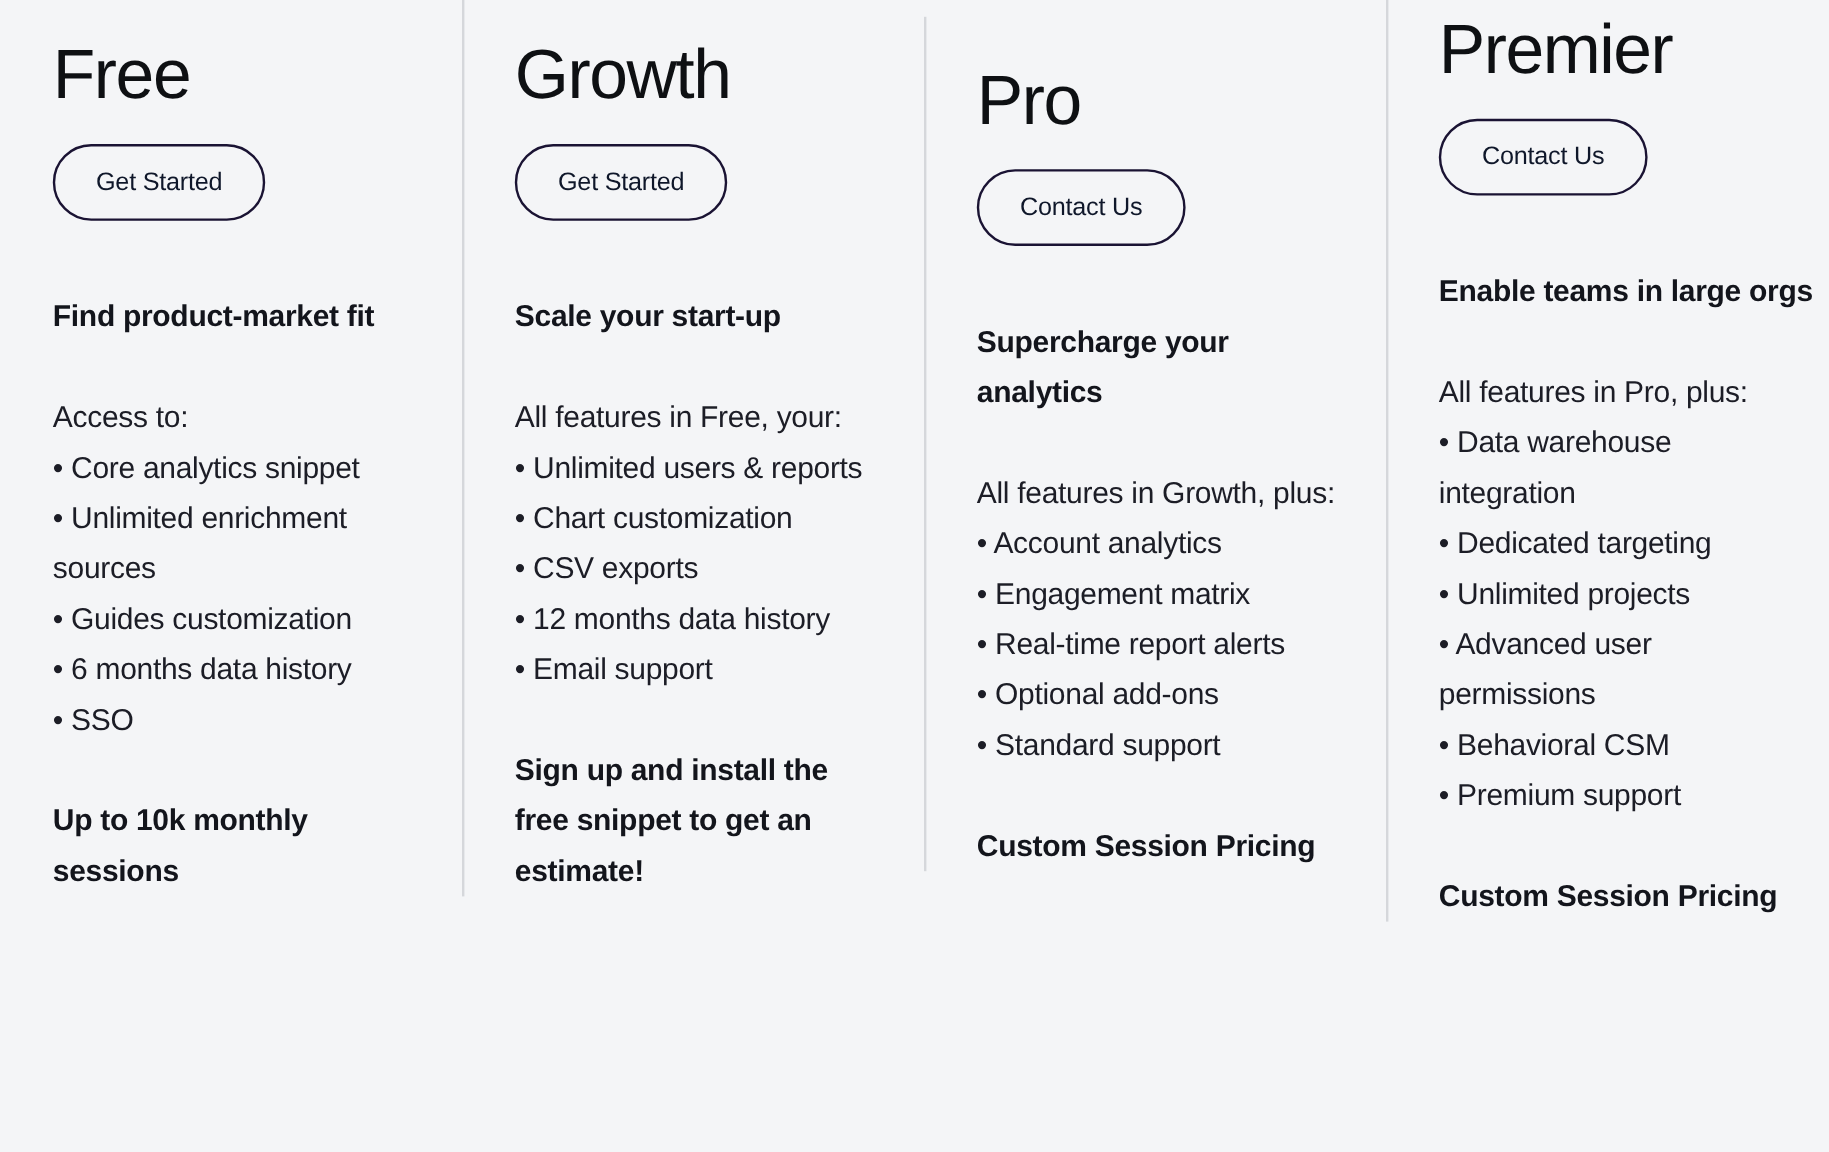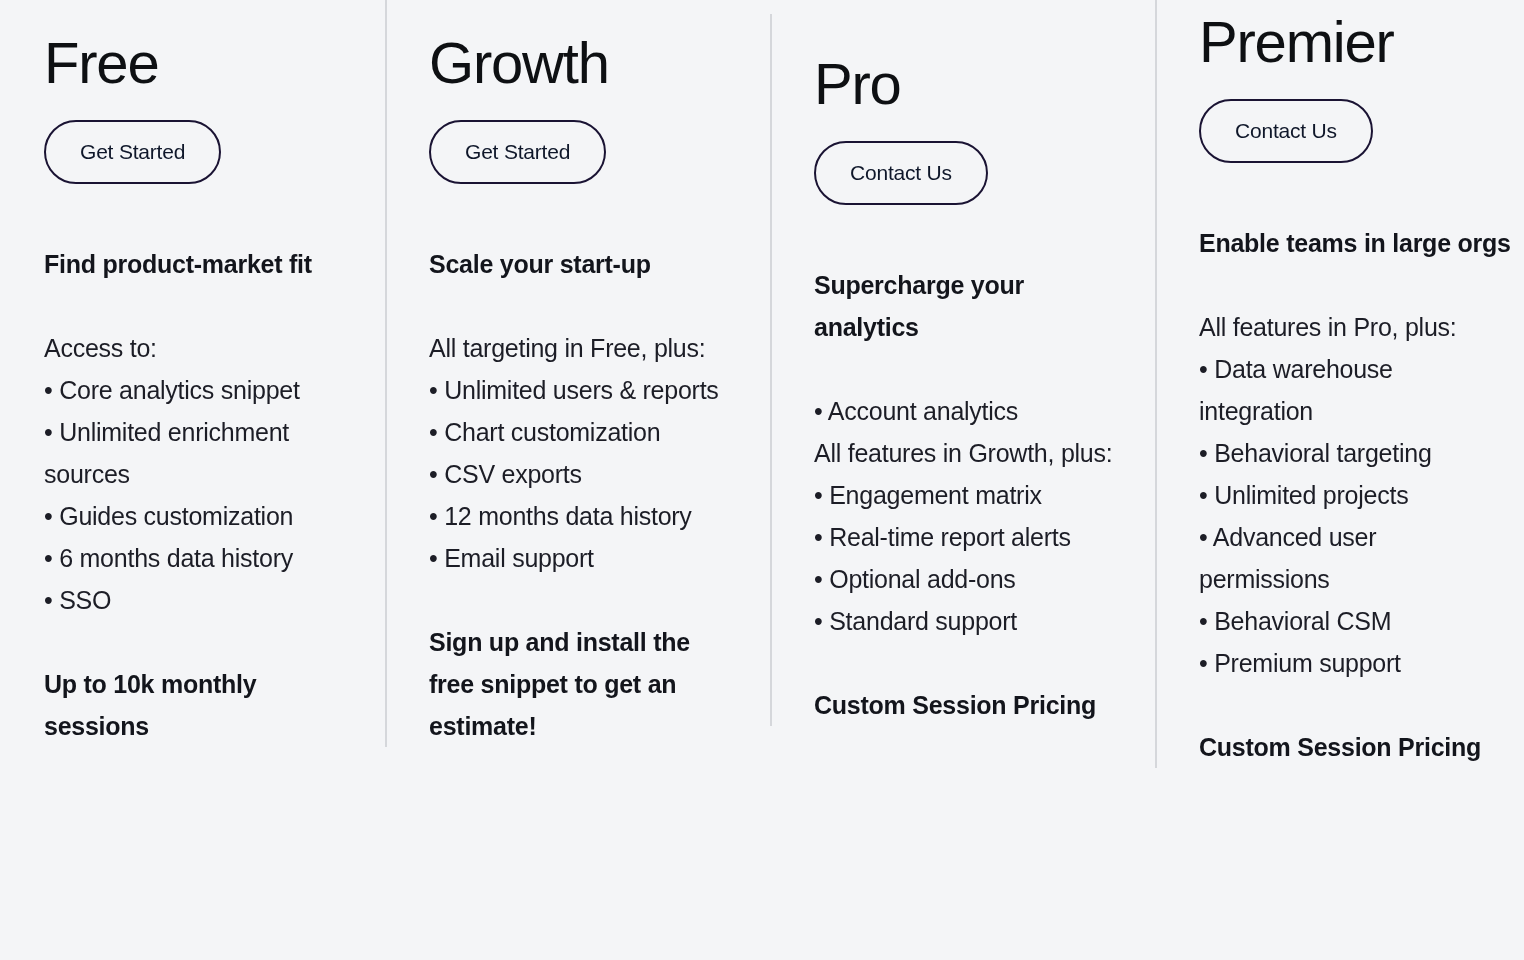--- a/index.html
+++ b/index.html
@@ -111,61 +111,61 @@
     </div>
   </div>
 
   <div class="plan-column">
     <div class="plan-inner">
       <h2 class="plan-title">Growth</h2>
       <button class="plan-cta">Get Started</button>
       <div class="plan-body">
         <p class="plan-para bold">Scale your start-up</p>
         <div class="plan-spacer"></div>
-        <p class="plan-para">All targeting in Free, plus:</p>
+        <p class="plan-para">All features in Free, your:</p>
         <p class="plan-para">• Unlimited users &amp; reports</p>
         <p class="plan-para">• Chart customization</p>
         <p class="plan-para">• CSV exports</p>
         <p class="plan-para">• 12 months data history</p>
         <p class="plan-para">• Email support</p>
         <div class="plan-spacer"></div>
         <p class="plan-para bold">Sign up and install the free snippet to get an estimate!</p>
       </div>
     </div>
   </div>
 
   <div class="plan-column">
     <div class="plan-inner">
       <h2 class="plan-title">Pro</h2>
       <button class="plan-cta">Contact Us</button>
       <div class="plan-body">
         <p class="plan-para bold">Supercharge your analytics</p>
         <div class="plan-spacer"></div>
+        <p class="plan-para">All features in Growth, plus:</p>
         <p class="plan-para">• Account analytics</p>
-        <p class="plan-para">All features in Growth, plus:</p>
         <p class="plan-para">• Engagement matrix</p>
         <p class="plan-para">• Real-time report alerts</p>
         <p class="plan-para">• Optional add-ons</p>
         <p class="plan-para">• Standard support</p>
         <div class="plan-spacer"></div>
         <p class="plan-para bold">Custom Session Pricing</p>
       </div>
     </div>
   </div>
 
   <div class="plan-column">
     <div class="plan-inner">
       <h2 class="plan-title">Premier</h2>
       <button class="plan-cta">Contact Us</button>
       <div class="plan-body">
         <p class="plan-para bold">Enable teams in large orgs</p>
         <div class="plan-spacer"></div>
         <p class="plan-para">All features in Pro, plus:</p>
         <p class="plan-para">• Data warehouse integration</p>
-        <p class="plan-para">• Behavioral targeting</p>
+        <p class="plan-para">• Dedicated targeting</p>
         <p class="plan-para">• Unlimited projects</p>
         <p class="plan-para">• Advanced user permissions</p>
         <p class="plan-para">• Behavioral CSM</p>
         <p class="plan-para">• Premium support</p>
         <div class="plan-spacer"></div>
         <p class="plan-para bold">Custom Session Pricing</p>
       </div>
     </div>
   </div>
 

